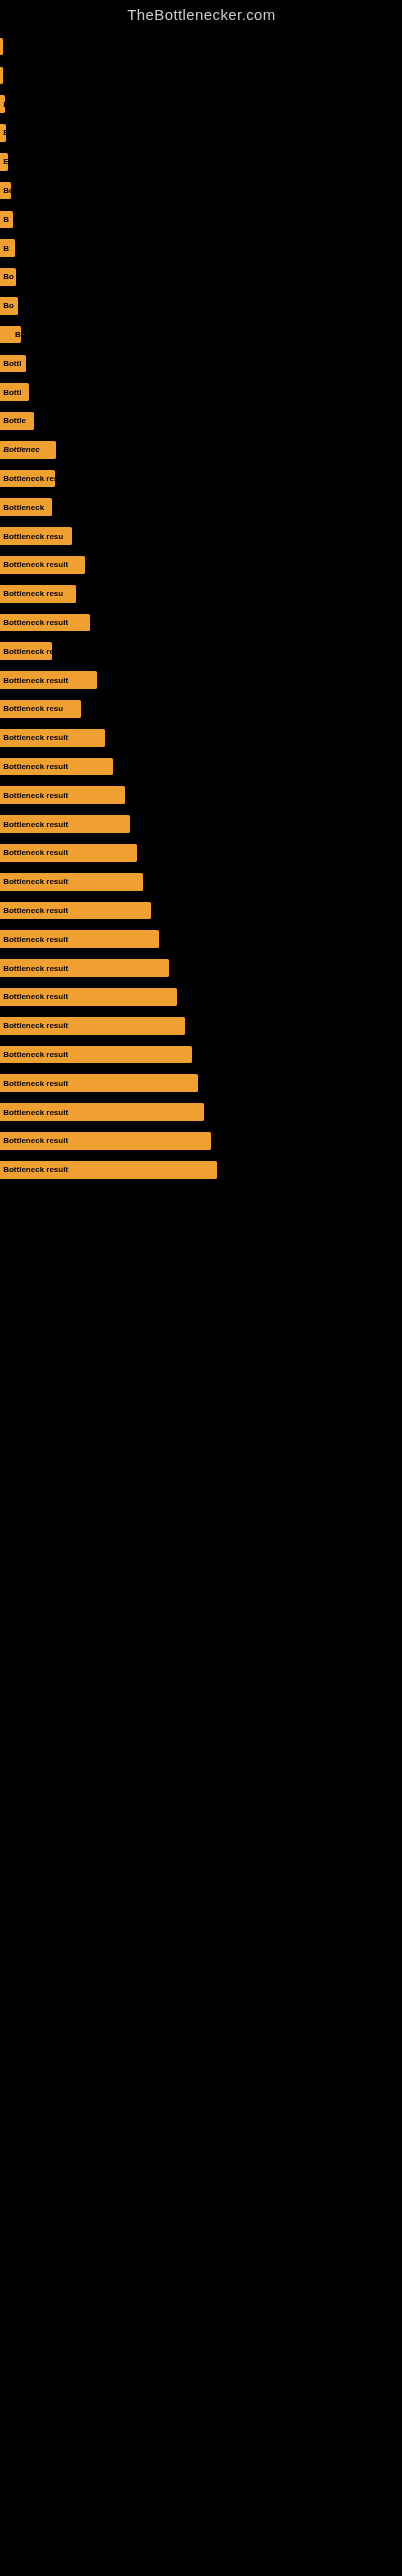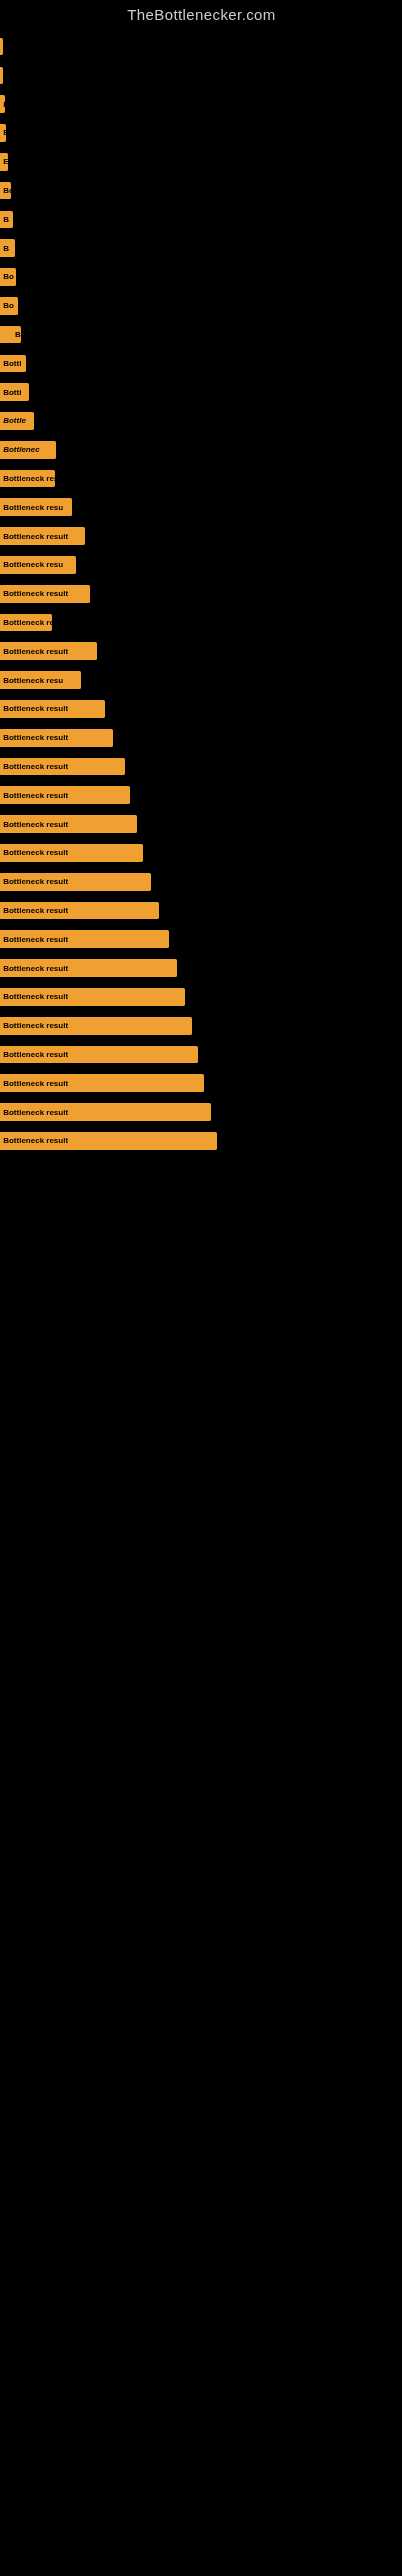--- a/index.html
+++ b/index.html
@@ -114,35 +114,40 @@
       <div class="bar" style="width: 26px;">
         <span class="bar-label">Bottl</span>
       </div>
     </div>
     <div class="bar-row">
       <div class="bar" style="width: 29px;">
         <span class="bar-label">Bottl</span>
       </div>
     </div>
     <div class="bar-row">
-      <div class="bar" style="width: 34px; font-style: italic;">
+      <div class="bar" style="width: 34px;">
         <span class="bar-label">Bottle</span>
       </div>
     </div>
     <div class="bar-row">
       <div class="bar" style="width: 56px; font-style: italic;">
         <span class="bar-label">Bottlenec</span>
       </div>
     </div>
     <div class="bar-row">
       <div class="bar" style="width: 55px; text-align: center;">
         <span class="bar-label">Bottleneck res</span>
       </div>
     </div>
     <div class="bar-row">
+      <div class="bar" style="width: 52px;">
+        <span class="bar-label">Bottleneck</span>
+      </div>
+    </div>
+    <div class="bar-row">
       <div class="bar" style="width: 72px;">
         <span class="bar-label">Bottleneck resu</span>
       </div>
     </div>
     <div class="bar-row">
       <div class="bar" style="width: 85px;">
         <span class="bar-label">Bottleneck result</span>
       </div>
     </div>
     <div class="bar-row">

